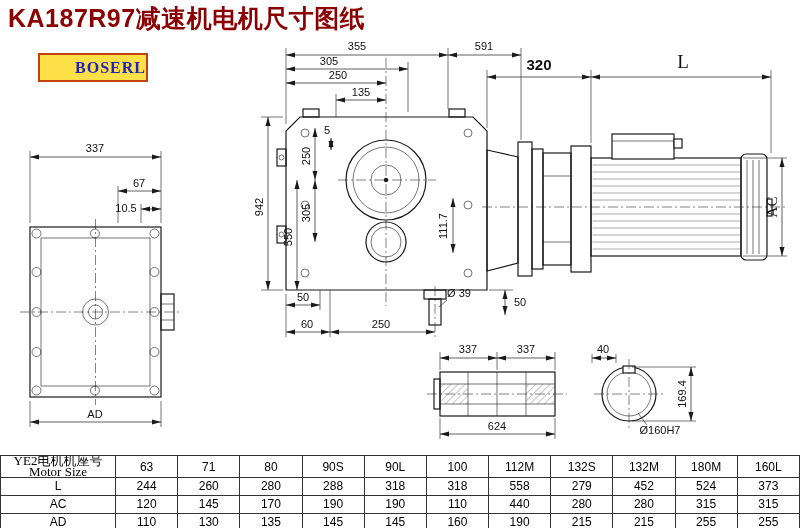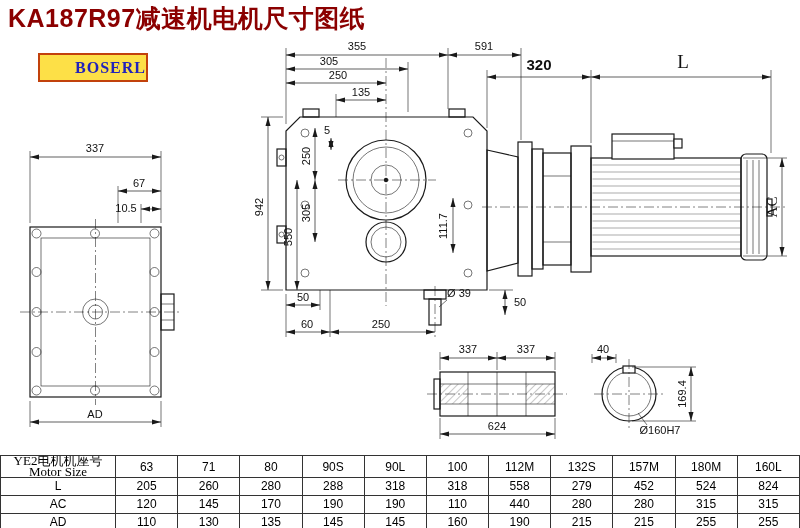--- a/index.html
+++ b/index.html
@@ -256,37 +256,37 @@
             <div>Motor Size</div>
           </th>
           <th data-name="size-col-header">63</th>
           <th data-name="size-col-header">71</th>
           <th data-name="size-col-header">80</th>
           <th data-name="size-col-header">90S</th>
           <th data-name="size-col-header">90L</th>
           <th data-name="size-col-header">100</th>
           <th data-name="size-col-header">112M</th>
           <th data-name="size-col-header">132S</th>
-          <th data-name="size-col-header">157M</th>
+          <th data-name="size-col-header">132M</th>
           <th data-name="size-col-header">180M</th>
           <th data-name="size-col-header">160L</th>
         </tr>
         <tr>
           <td data-name="row-label-l">L</td>
-          <td data-name="spec-cell">205</td>
+          <td data-name="spec-cell">244</td>
           <td data-name="spec-cell">260</td>
           <td data-name="spec-cell">280</td>
           <td data-name="spec-cell">288</td>
           <td data-name="spec-cell">318</td>
           <td data-name="spec-cell">318</td>
           <td data-name="spec-cell">558</td>
           <td data-name="spec-cell">279</td>
           <td data-name="spec-cell">452</td>
           <td data-name="spec-cell">524</td>
-          <td data-name="spec-cell">824</td>
+          <td data-name="spec-cell">373</td>
         </tr>
         <tr>
           <td data-name="row-label-ac">AC</td>
           <td data-name="spec-cell">120</td>
           <td data-name="spec-cell">145</td>
           <td data-name="spec-cell">170</td>
           <td data-name="spec-cell">190</td>
           <td data-name="spec-cell">190</td>
           <td data-name="spec-cell">110</td>
           <td data-name="spec-cell">440</td>

